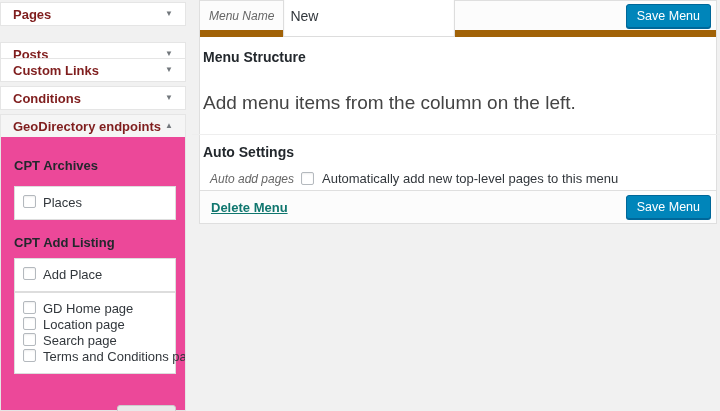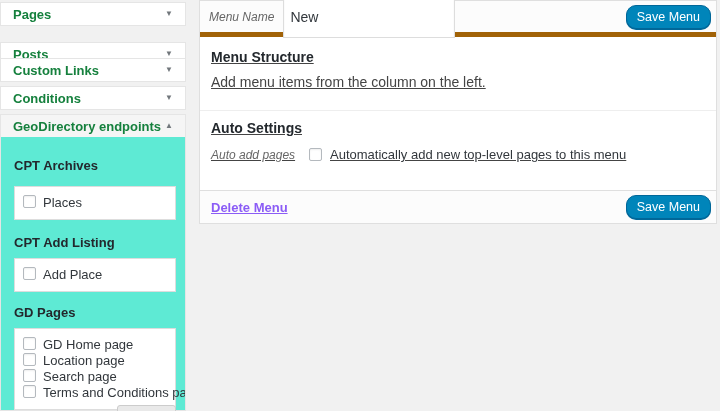--- a/index.html
+++ b/index.html
@@ -23,36 +23,36 @@
     border: 1px solid #e5e5e5;
     display: flex;
     align-items: center;
     justify-content: space-between;
     padding: 0 12px;
     cursor: pointer;
   }
   .acc-header .acc-label {
     font-weight: bold;
     font-size: 13px;
-    color: #15803d;
+    color: #7f1d1d;
   }
   .acc-header .acc-arrow {
     font-size: 8px;
     color: #72777c;
     line-height: 1;
   }
   .acc-header.expanded { background: #f5f5f5; }
 
   .acc-panel {
     position: absolute;
     left: 0;
     top: 137px;
     width: 186px;
     height: 274px;
-    background: #5eead4;
+    background: #ec4899;
     border: 1px solid #e5e5e5;
     border-top: none;
     padding: 0 9px 0 13px;
     overflow: hidden;
   }
   .group-heading {
     font-size: 13px;
     font-weight: bold;
     color: #23282d;
   }
@@ -101,21 +101,21 @@
     left: 199px;
     top: 0;
     width: 518px;
     height: 224px;
     background: #fff;
     border: 1px solid #dfdfdf;
   }
   .topbar {
     height: 36px;
     background: #fcfcfc;
-    border-bottom: 5px solid #a16207;
+    border-bottom: 7px solid #a16207;
     display: flex;
     align-items: center;
     padding: 0 5px 0 9px;
   }
   .field-label {
     font-style: italic;
     font-size: 12px;
     color: #666;
     margin-right: 9px;
     white-space: nowrap;
@@ -130,46 +130,47 @@
     font-family: "Liberation Sans", sans-serif;
     font-size: 14px;
     color: #32373c;
     background: #fff;
   }
   .spacer { flex: 1; }
   .btn-primary {
     background: #0085ba;
     border: 1px solid #006799;
     box-shadow: 0 1px 0 #006799;
-    border-radius: 10px;
+    border-radius: 3px;
     color: #fff;
     font-family: "Liberation Sans", sans-serif;
     font-size: 12.5px;
     height: 24px;
     padding: 0 10px;
     cursor: pointer;
   }
 
-  .panel-body { padding: 0 11px; text-decoration: underline; }
+  .panel-body { padding: 0 3px; }
   .section-heading {
     font-size: 14px;
     font-weight: bold;
     color: #23282d;
   }
   .structure-heading { padding-top: 12px; }
-  .structure-desc { margin-top: 9px; font-size: 14px; color: #444; }
+  .structure-desc { margin-top: 27px; font-size: 19px; color: #444; }
   .divider {
     border: none;
     border-top: 1px solid #eee;
     margin: 20px -11px 0;
   }
   .settings-heading { padding-top: 9px; }
   .settings-row {
     display: flex;
     align-items: center;
+    text-align: center;
   }
   .settings-row.row-1 { margin-top: 11px; }
   .settings-row.row-2 { margin-top: 9px; }
   .settings-row .row-label {
     flex: 0 0 98px;
     font-style: italic;
     font-size: 12px;
     color: #666;
   }
   .settings-row .checkbox { margin-right: 8px; }
@@ -181,21 +182,21 @@
     right: 0;
     bottom: 0;
     height: 33px;
     background: #fcfcfc;
     border-top: 1px solid #dfdfdf;
     display: flex;
     align-items: center;
     padding: 0 5px 0 11px;
   }
   .delete-link {
-    color: #8b5cf6;
+    color: #0f766e;
     font-size: 13px;
     font-weight: bold;
     text-decoration: underline;
     cursor: pointer;
   }
 </style>
 </head>
 <body>
 
 <div class="acc-header" style="top:2px">
@@ -230,21 +231,20 @@
   </div>
 
   <div class="group-heading gh-2">CPT Add Listing</div>
   <div class="check-box-list">
     <div class="check-row">
       <span class="checkbox"></span>
       <span class="check-label">Add Place</span>
     </div>
   </div>
 
-  <div class="group-heading gh-3">GD Pages</div>
   <div class="check-box-list">
     <div class="check-row">
       <span class="checkbox"></span>
       <span class="check-label">GD Home page</span>
     </div>
     <div class="check-row">
       <span class="checkbox"></span>
       <span class="check-label">Location page</span>
     </div>
     <div class="check-row">

